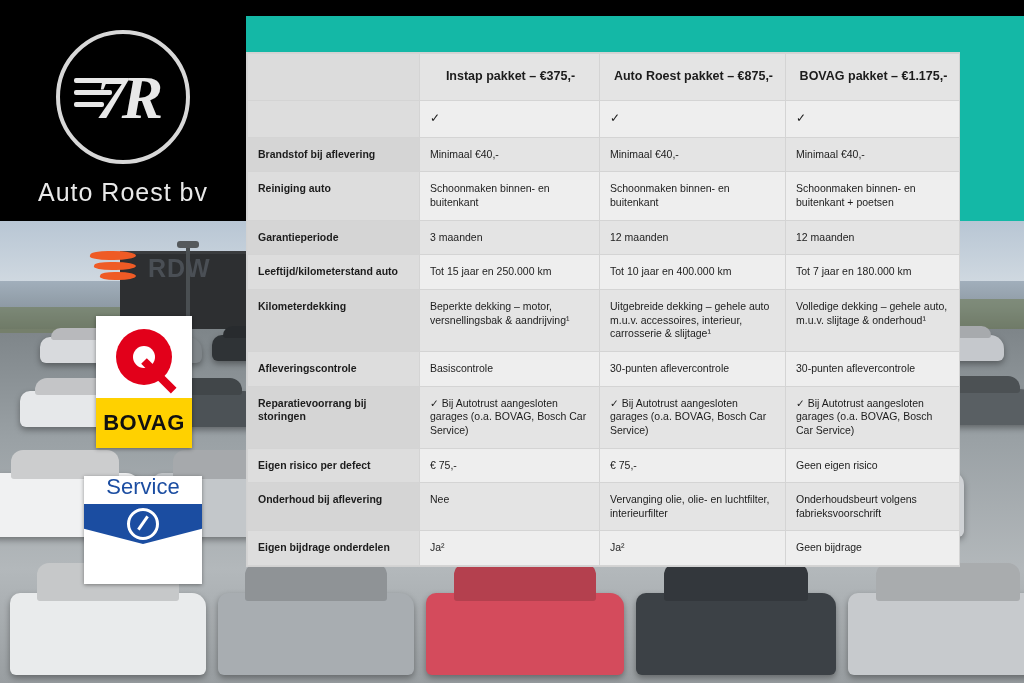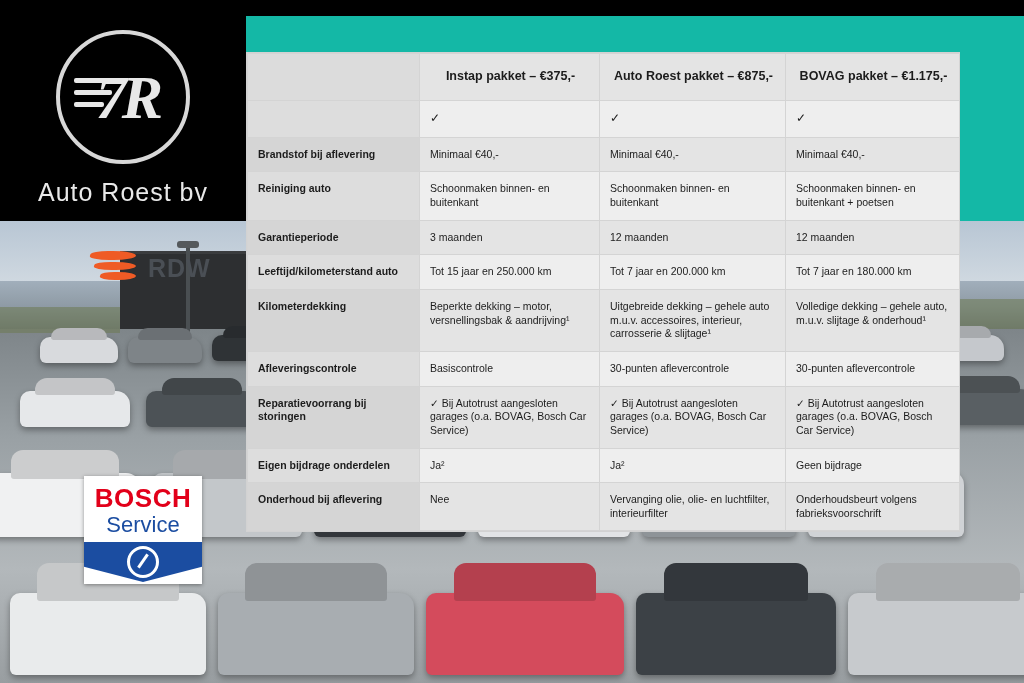--- a/index.html
+++ b/index.html
@@ -378,23 +378,30 @@
 
     <div class="rdw">
       <div class="rdw-mark">
         <span></span>
           <span></span>
           <span></span>
       </div>
       <div class="rdw-text">RDW</div>
     </div>
 
+    <div class="bovag-wrap">
+      <div class="bovag-top">
+        <div class="bovag-circle"></div>
+      </div>
+      <div class="bovag-bottom">
+        <span>BOVAG</span>
+      </div>
+    </div>
 
     <div class="bosch-logo-wrap">
-      <div class="bosch-word">BOSCH</div>
       <div class="bosch-service">Service</div>
       <div class="bosch-band">
         <div class="anchor"></div>
       </div>
     </div>
   </div>
 
   <div class="table-wrap">
     <table>
       <colgroup>
@@ -433,21 +440,21 @@
         </tr>
         <tr>
           <td>Garantieperiode</td>
           <td>3 maanden</td>
           <td>12 maanden</td>
           <td>12 maanden</td>
         </tr>
         <tr>
           <td>Leeftijd/kilometerstand auto</td>
           <td>Tot 15 jaar en 250.000 km</td>
-          <td>Tot 7 jaar en 200.000 km</td>
+          <td>Tot 10 jaar en 400.000 km</td>
           <td>Tot 7 jaar en 180.000 km</td>
         </tr>
         <tr>
           <td>Kilometerdekking</td>
           <td>Beperkte dekking – motor, versnellingsbak &amp; aandrijving¹</td>
           <td>Uitgebreide dekking – gehele auto m.u.v. accessoires, interieur, carrosserie &amp; slijtage¹</td>
           <td>Volledige dekking – gehele auto, m.u.v. slijtage &amp; onderhoud¹</td>
         </tr>
         <tr>
           <td>Afleveringscontrole</td>
@@ -455,28 +462,34 @@
           <td>30-punten aflevercontrole</td>
           <td>30-punten aflevercontrole</td>
         </tr>
         <tr>
           <td>Reparatievoorrang bij storingen</td>
           <td>✓ Bij Autotrust aangesloten garages (o.a. BOVAG, Bosch Car Service)</td>
           <td>✓ Bij Autotrust aangesloten garages (o.a. BOVAG, Bosch Car Service)</td>
           <td>✓ Bij Autotrust aangesloten garages (o.a. BOVAG, Bosch Car Service)</td>
         </tr>
         <tr>
+          <td>Eigen risico per defect</td>
+          <td>€ 75,-</td>
+          <td>€ 75,-</td>
+          <td>Geen eigen risico</td>
+        </tr>
+        <tr>
+          <td>Onderhoud bij aflevering</td>
+          <td>Nee</td>
+          <td>Vervanging olie, olie- en luchtfilter, interieurfilter</td>
+          <td>Onderhoudsbeurt volgens fabrieksvoorschrift</td>
+        </tr>
+        <tr>
           <td>Eigen bijdrage onderdelen</td>
           <td>Ja²</td>
           <td>Ja²</td>
           <td>Geen bijdrage</td>
         </tr>
-        <tr>
-          <td>Onderhoud bij aflevering</td>
-          <td>Nee</td>
-          <td>Vervanging olie, olie- en luchtfilter, interieurfilter</td>
-          <td>Onderhoudsbeurt volgens fabrieksvoorschrift</td>
-        </tr>
       </tbody>
     </table>
   </div>
 
 </div>
 
 </body></html>

